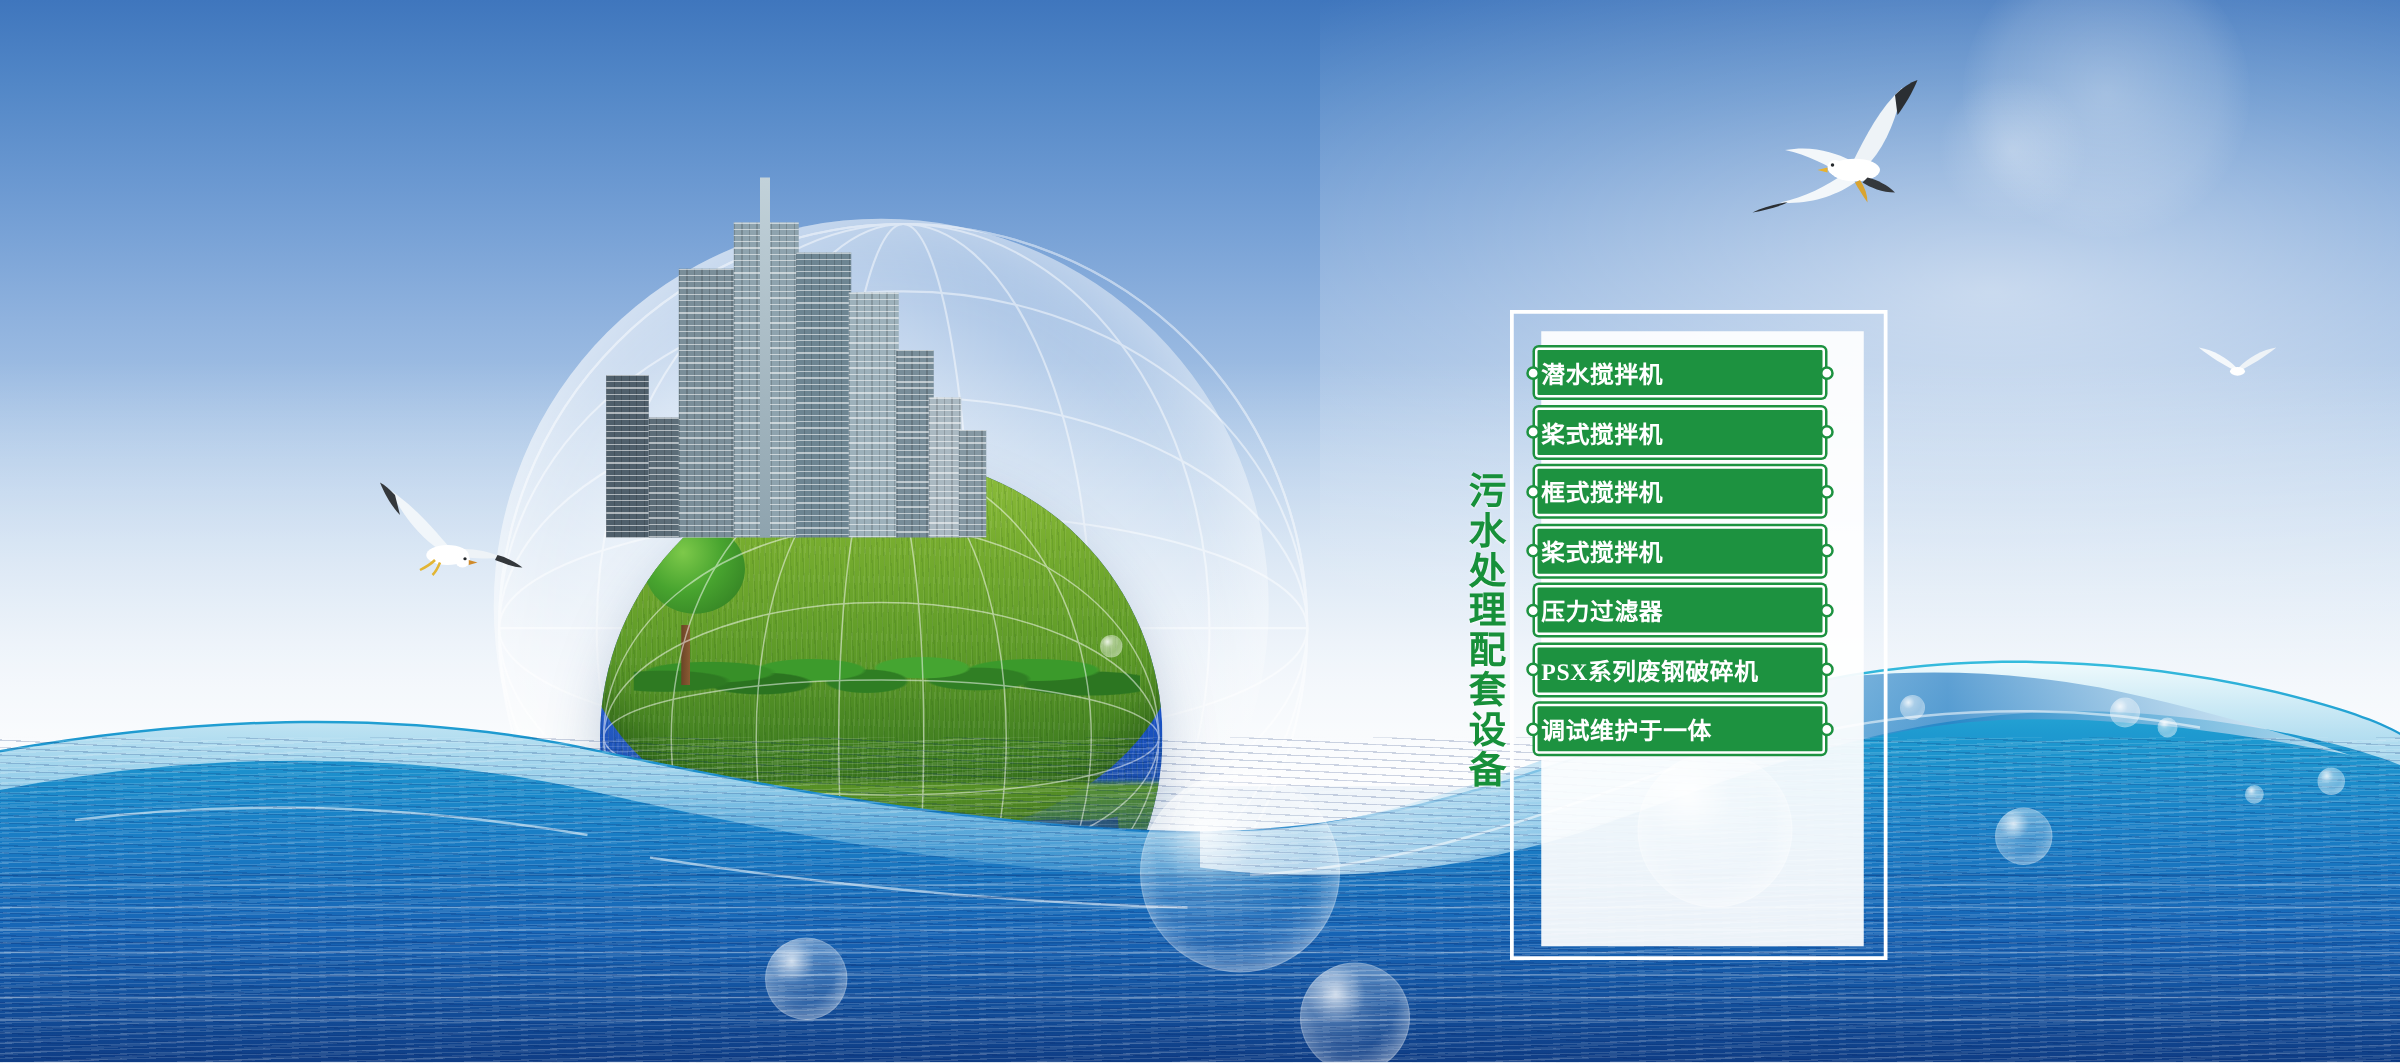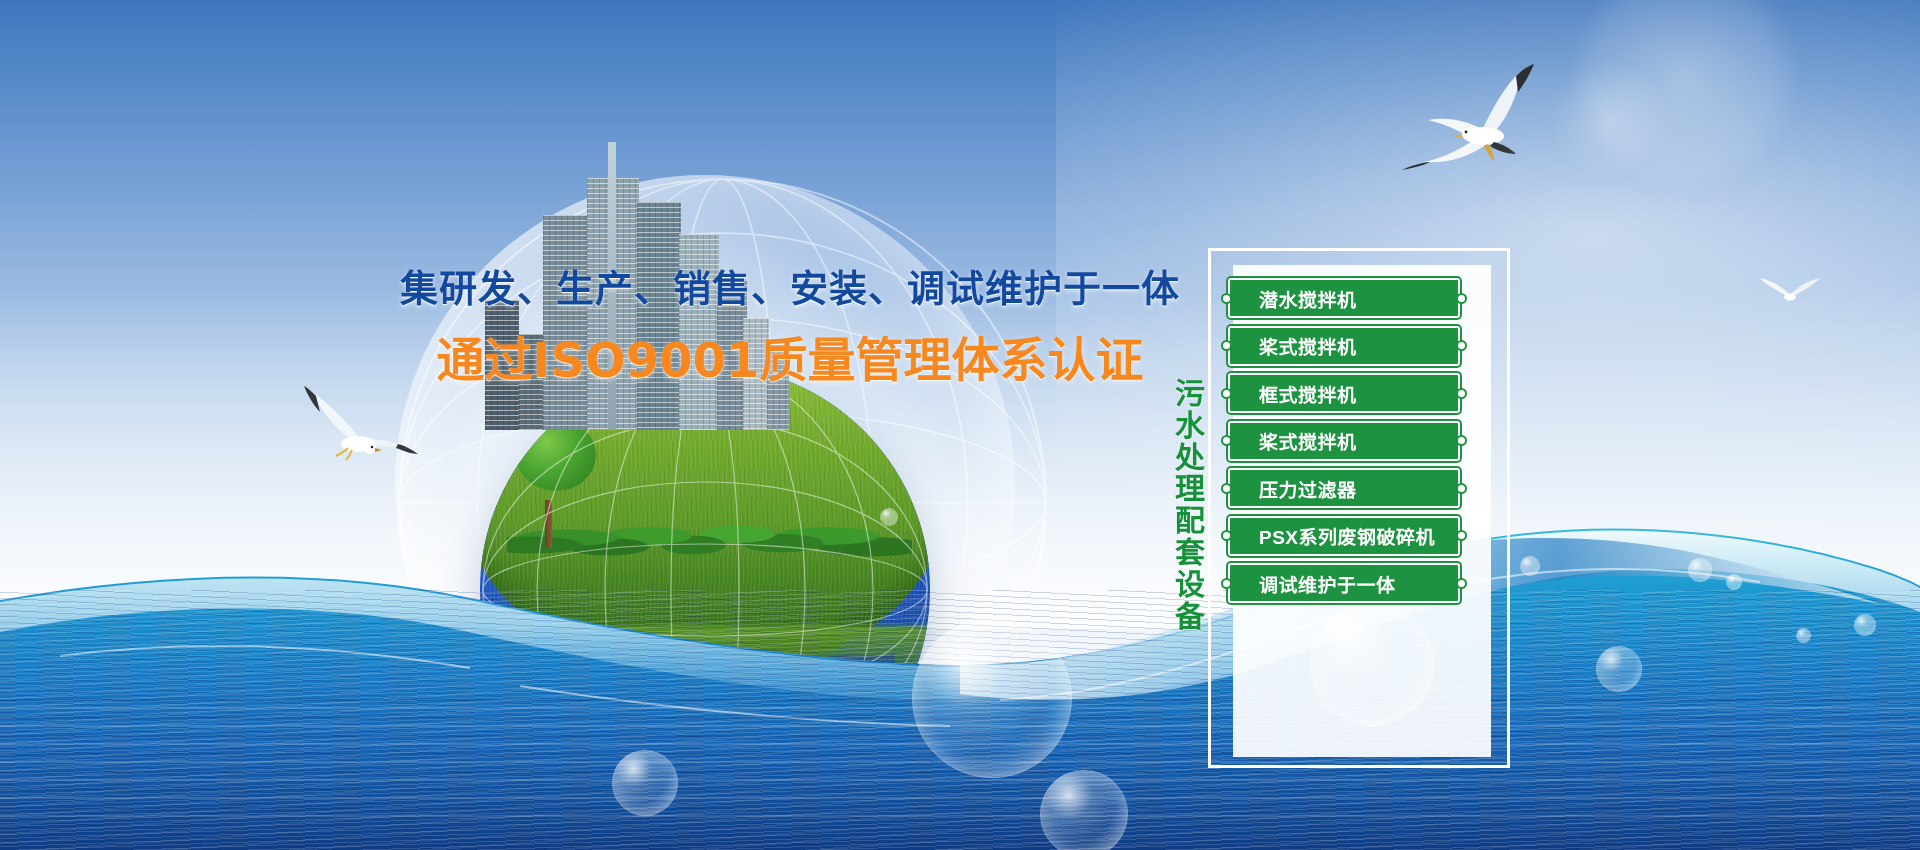--- a/index.html
+++ b/index.html
@@ -186,23 +186,23 @@
     background:#1d9240;
     border:2px solid #ffffff;
     box-shadow:0 0 0 2px #1d9240;
     border-radius:3px;
     display:flex;align-items:center;
     box-sizing:border-box;
     cursor:pointer;
   }
   .item-label{
     color:#ffffff;font-size:19px;font-weight:700;
-    padding-left:29px;white-space:nowrap;
+    padding-left:3px;white-space:nowrap;
     letter-spacing:.5px;
-    font-family:Liberation Sans, sans-serif;
+    font-family:Liberation Serif, serif;
   }
   .knob{
     position:absolute;top:50%;width:11px;height:11px;
     margin-top:-5.5px;border-radius:50%;
     background:#ffffff;border:2px solid #1d9240;
     box-sizing:border-box;
   }
   .knob-l{left:-9px;}
   .knob-r{right:-9px;}
 
@@ -307,24 +307,20 @@
     <path d="M75,70 L82,72 L75,74 Z" fill="#cf8a2a"></path>
     <path d="M48,70 C44,74 40,76 36,78 M52,72 C50,77 48,80 46,82" stroke="#e2b534" stroke-width="2" fill="none"></path>
   </svg>
 
   <svg class="gull" style="left:1755px;top:272px;width:70px;height:42px;" viewBox="0 0 70 42">
     <path d="M34,22 C26,14 16,8 4,6 C14,14 24,20 32,24 Z" fill="#f4f8fb"></path>
     <path d="M36,22 C44,14 54,8 66,6 C56,14 46,20 38,24 Z" fill="#eef3f7"></path>
     <ellipse cx="35" cy="25" rx="6" ry="3.5" fill="#ffffff"></ellipse>
   </svg>
 
-  <div class="headline">
-    <div class="hl-line1">集研发、生产、销售、安装、调试维护于一体</div>
-    <div class="hl-line2">通过ISO9001质量管理体系认证</div>
-  </div>
 
   <div class="water">
     <svg style="position:absolute;left:0;bottom:0;width:1920px;height:400px;" viewBox="0 0 1920 400" preserveAspectRatio="none">
       <defs>
         <linearGradient id="seaGrad" x1="0" y1="0" x2="0" y2="1">
           <stop offset="0%" stop-color="#36bcdd"></stop>
           <stop offset="18%" stop-color="#1e9ad0"></stop>
           <stop offset="42%" stop-color="#1a7fc6"></stop>
           <stop offset="68%" stop-color="#1764b5"></stop>
           <stop offset="100%" stop-color="#0f3d85"></stop>

